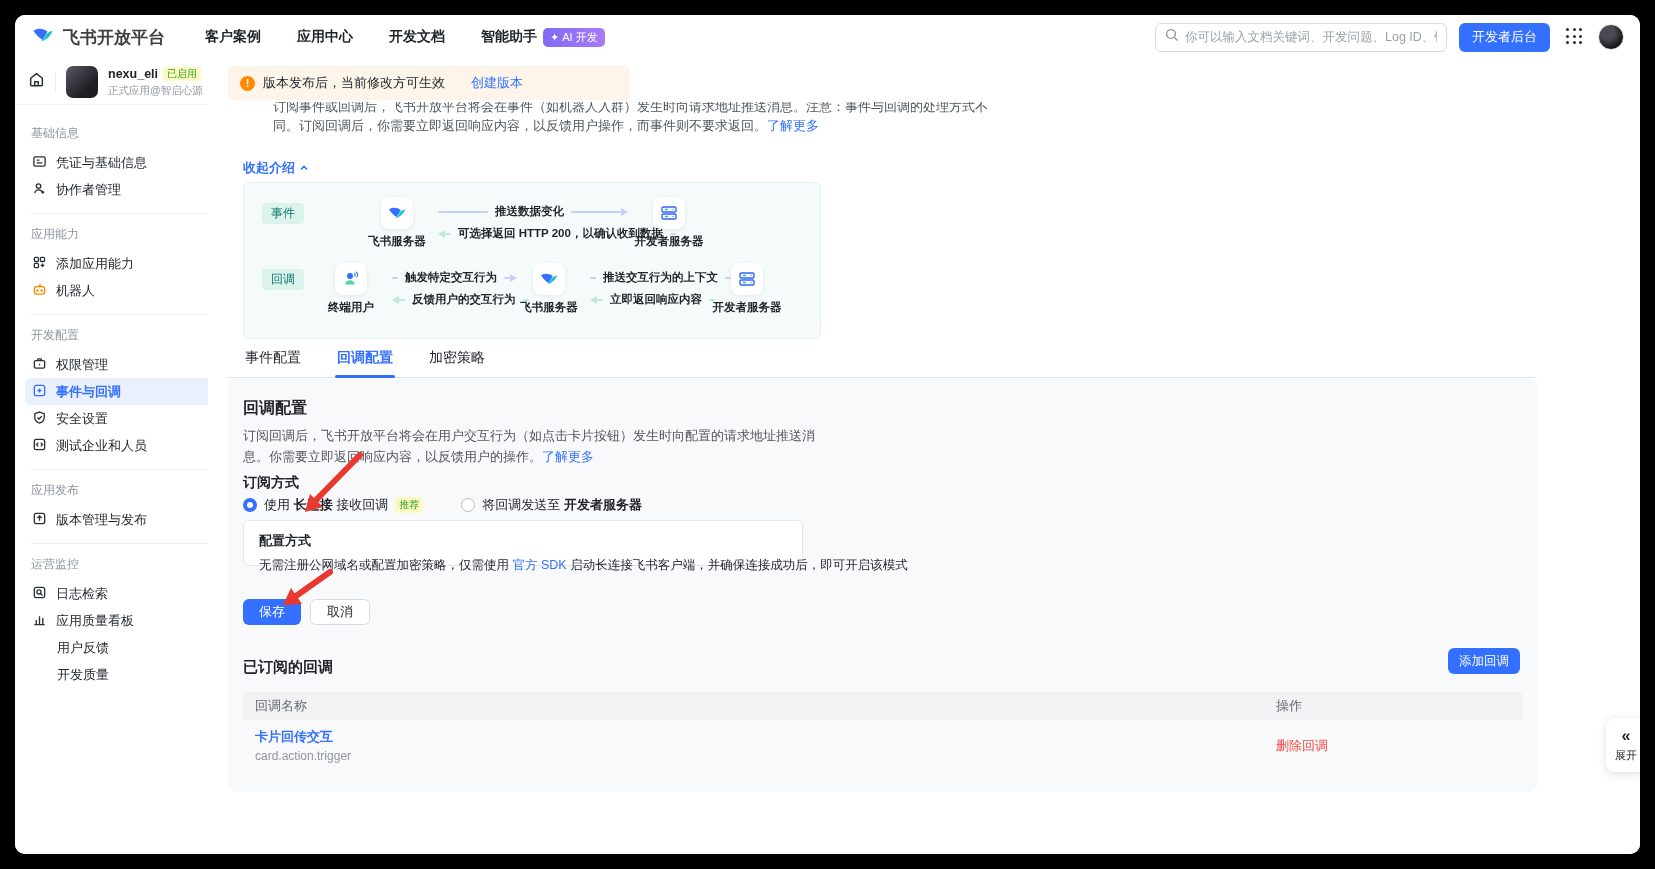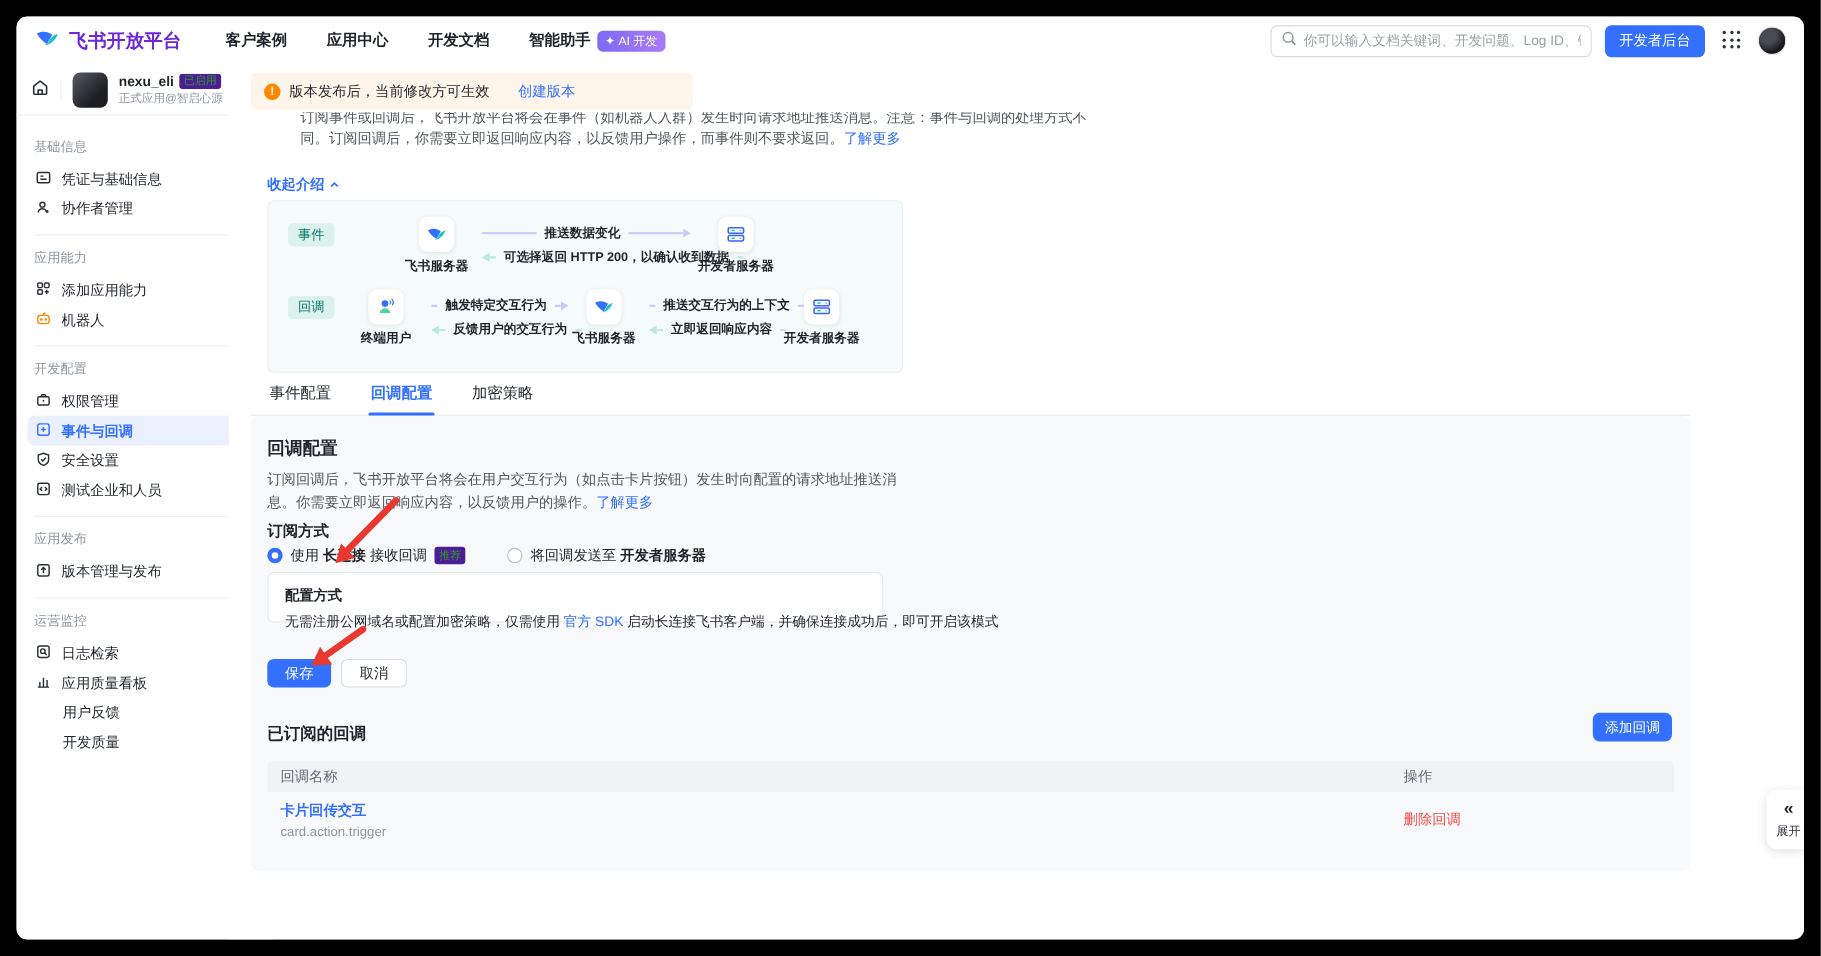--- a/index.html
+++ b/index.html
@@ -1,42 +1,42 @@
 <!DOCTYPE html>
 <html><head>
 <meta charset="utf-8">
 <style>
   * { margin:0; padding:0; box-sizing:border-box; }
   html,body { width:1655px; height:869px; background:#000; font-family:"Liberation Sans","DejaVu Sans",sans-serif; }
   .window { position:absolute; left:15px; top:15px; width:1625px; height:839px; background:#fff; border-radius:10px; overflow:hidden; }
 
   
   .topbar { height:44px; display:flex; align-items:center; padding:0 16px; position:relative; z-index:10; background:#fff; }
-  .brand { font-size:17px; font-weight:700; color:#6d28d9; margin:0 40px 0 8px; white-space:nowrap; }
+  .brand { font-size:17px; font-weight:700; color:#404040; margin:0 40px 0 8px; white-space:nowrap; }
   .topnav { display:flex; align-items:center; gap:36px; }
   .topnav a { font-size:14px; font-weight:600; color:#1F2329; text-decoration:none; white-space:nowrap; display:flex; align-items:center; gap:6px; }
   .ai-badge { display:inline-flex; align-items:center; gap:3px; background:linear-gradient(90deg,#7E6BF2,#A97AF8); color:#fff; font-size:11px; font-weight:500; padding:2px 7px; border-radius:5px; }
   .search { margin-left:auto; width:292px; height:29px; border:1px solid #D8DBDF; border-radius:6px; display:flex; align-items:center; padding:0 9px; gap:6px; background:#fff; }
   .search input { border:0; outline:0; flex:1; font-size:12.5px; color:#1F2329; background:transparent; }
   .search input::placeholder { color:#9CA2A9; }
   .btn-primary { background:#3370FF; color:#fff; border:0; border-radius:6px; font-size:13px; cursor:pointer; }
   .console-btn { height:29px; padding:0 13px; margin-left:12px; white-space:nowrap; }
   .grid-icon { margin-left:16px; width:18px; height:18px; display:grid; grid-template-columns:repeat(3,4px); grid-template-rows:repeat(3,4px); gap:2.5px; }
   .grid-icon i { width:3px; height:3px; border-radius:50%; background:#2B2F36; }
   .avatar { width:26px; height:26px; border-radius:50%; margin-left:14px; background:radial-gradient(circle at 35% 30%,#4a4a55 0 30%,#17171c 70%); border:1px solid #e5e5e5; }
 
   
   .sidebar { position:absolute; left:0; top:44px; width:233px; bottom:0; background:#fff; border-right:1px solid #F0F1F3; }
   .side-head { height:46px; display:flex; align-items:center; padding:0 10px 0 13px; gap:10px; border-bottom:1px solid #F0F1F3; }
   .vdiv { width:1px; height:20px; background:#EDEEF0; }
   .app-avatar { width:32px; height:32px; border-radius:7px; background:linear-gradient(135deg,#5a5a66,#1d1d24 70%); flex:none; }
   .app-meta { line-height:1.2; overflow:hidden; }
   .app-name-row { display:flex; align-items:center; gap:5px; }
   .app-name { font-size:12.5px; font-weight:700; color:#1F2329; }
-  .badge-green { background:#4c1d95; color:#2EA121; font-size:10px; padding:1px 4px; border-radius:3px; white-space:nowrap; }
+  .badge-green { background:#fef9c3; color:#2EA121; font-size:10px; padding:1px 4px; border-radius:3px; white-space:nowrap; }
   .app-sub { font-size:10.5px; color:#8F959E; margin-top:2px; white-space:nowrap; }
   .menu { padding:8px 10px; }
   .group-title { font-size:12px; color:#8F959E; margin:12px 6px 7px; }
   .mi { height:27px; display:flex; align-items:center; gap:9px; padding:0 7px; border-radius:6px; font-size:13px; font-weight:500; color:#1F2329; cursor:pointer; }
   .mi svg { flex:none; }
   .mi.active { background:#EAF0FF; color:#3370FF; font-weight:600; }
   .mi.sub { padding-left:32px; }
   .mi .chev { margin-left:auto; }
   .menu hr { border:0; border-top:1px solid #EFF0F2; margin:10px 6px; }
 

